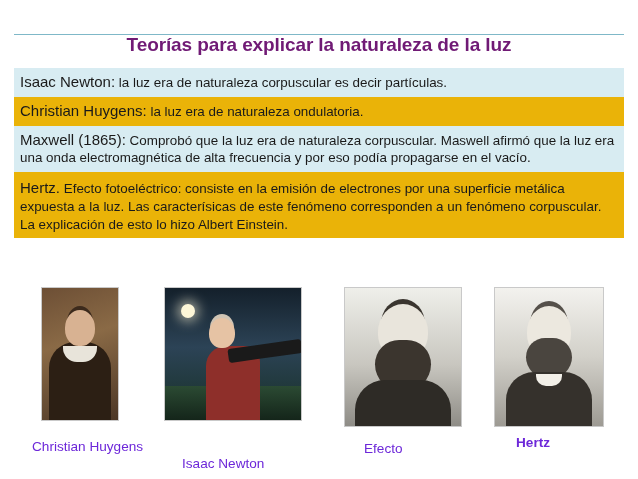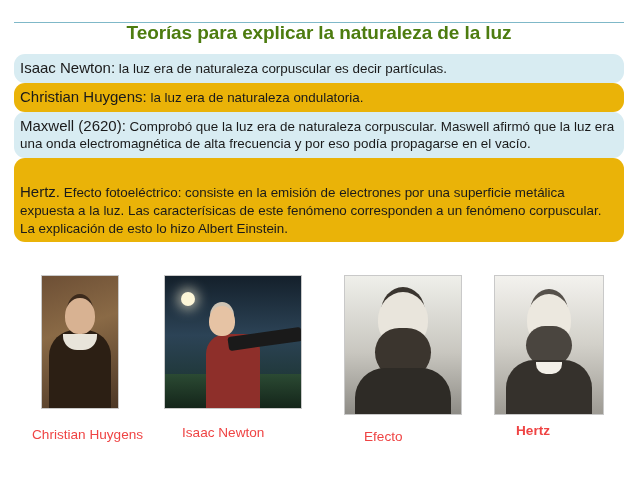--- a/index.html
+++ b/index.html
@@ -23,53 +23,52 @@
   }
   .top-rule {
     position: absolute;
     left: 14px;
     right: 14px;
     top: 22px;
     height: 1px;
     background: #7fb8c8;
   }
   .title {
-    margin: 0;
+    margin: 12px;
     padding-top: 22px;
     text-align: center;
     font-size: 19px;
     font-weight: bold;
-    color: #4d7c0f;
+    color: #701a75;
     letter-spacing: -0.1px;
   }
   .rows {
     margin-top: 10px;
   }
   .row {
     padding: 4px 6px 5px 6px;
     line-height: 1.32;
     font-size: 13.4px;
-    border-radius: 11px;
   }
   .row.shaded {
     background: #d8ecf2;
   }
   .row.plain {
     background: #eab308;
   }
   .lead {
     font-size: 15px;
     font-weight: normal;
     color: #1a1a1a;
   }
   .body-text {
     font-size: 13.4px;
   }
   .row-hertz {
-    padding-top: 24px;
+    padding-top: 6px;
   }
   .figures {
     position: absolute;
     left: 14px;
     right: 14px;
     top: 275px;
     height: 145px;
   }
   .fig {
     position: absolute;
@@ -248,21 +247,21 @@
   .captions {
     position: absolute;
     left: 14px;
     right: 14px;
     top: 424px;
     height: 30px;
   }
   .caption {
     position: absolute;
     font-size: 13.6px;
-    color: #ef4444;
+    color: #6d28d9;
     white-space: nowrap;
   }
 </style>
 </head>
 <body>
 
 <div class="slide">
 
   <div class="top-rule"></div>
 
@@ -274,21 +273,21 @@
       <span class="lead">Isaac Newton:</span>
       <span class="body-text">la luz era de naturaleza corpuscular es decir partículas.</span>
     </div>
 
     <div class="row plain">
       <span class="lead">Christian Huygens:</span>
       <span class="body-text">la luz era de naturaleza ondulatoria.</span>
     </div>
 
     <div class="row shaded">
-      <span class="lead">Maxwell (2620):</span>
+      <span class="lead">Maxwell (1865):</span>
       <span class="body-text">Comprobó que la luz era de naturaleza corpuscular. Maswell afirmó que la luz era una onda electromagnética de alta frecuencia y por eso podía propagarse en el vacío.</span>
     </div>
 
     <div class="row plain row-hertz">
       <span class="lead">Hertz.</span>
       <span class="body-text">Efecto fotoeléctrico: consiste en la emisión de electrones por una superficie metálica expuesta a la luz. Las caracterísicas de este fenómeno corresponden a un fenómeno corpuscular. La explicación de esto lo hizo Albert Einstein.</span>
     </div>
 
   </div>
 
@@ -318,18 +317,18 @@
       <div class="portrait-head hertz-head"></div>
       <div class="hertz-beard"></div>
       <div class="hertz-body"></div>
       <div class="hertz-collar"></div>
     </div>
 
   </div>
 
   <div class="captions">
     <div class="caption" style="left:18px; top:3px;">Christian Huygens</div>
-    <div class="caption" style="left:168px; top:1px;">Isaac Newton</div>
+    <div class="caption" style="left:168px; top:20px;">Isaac Newton</div>
     <div class="caption" style="left:350px; top:5px;">Efecto</div>
     <div class="caption" style="left:502px; top:-1px;font-weight:bold;">Hertz</div>
   </div>
 
 </div>
 
 </body></html>

